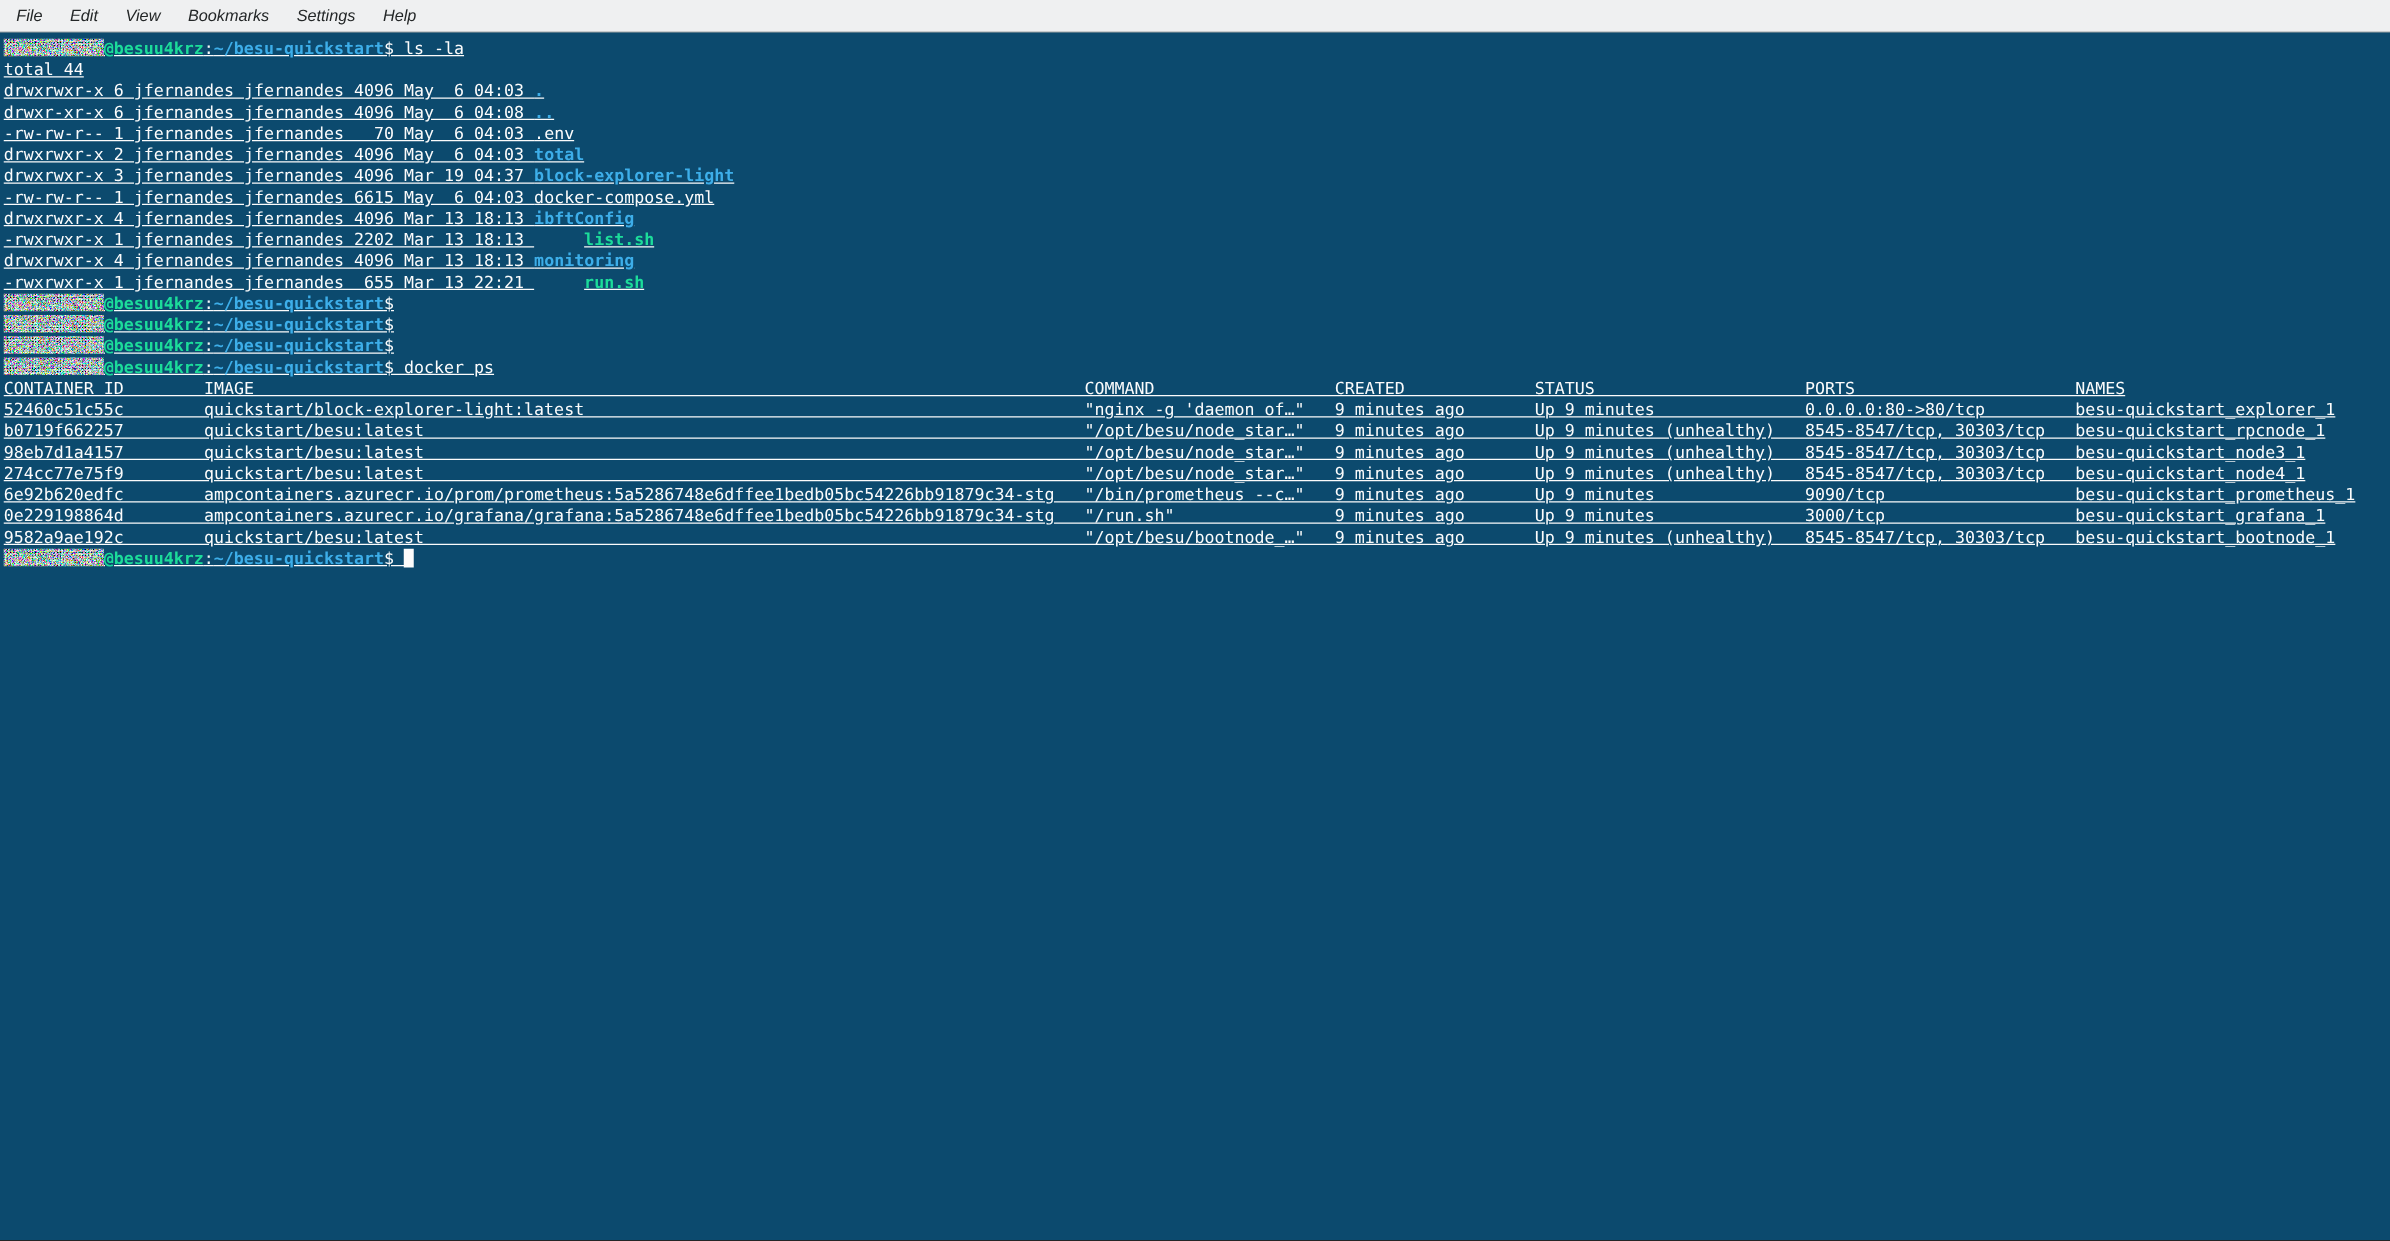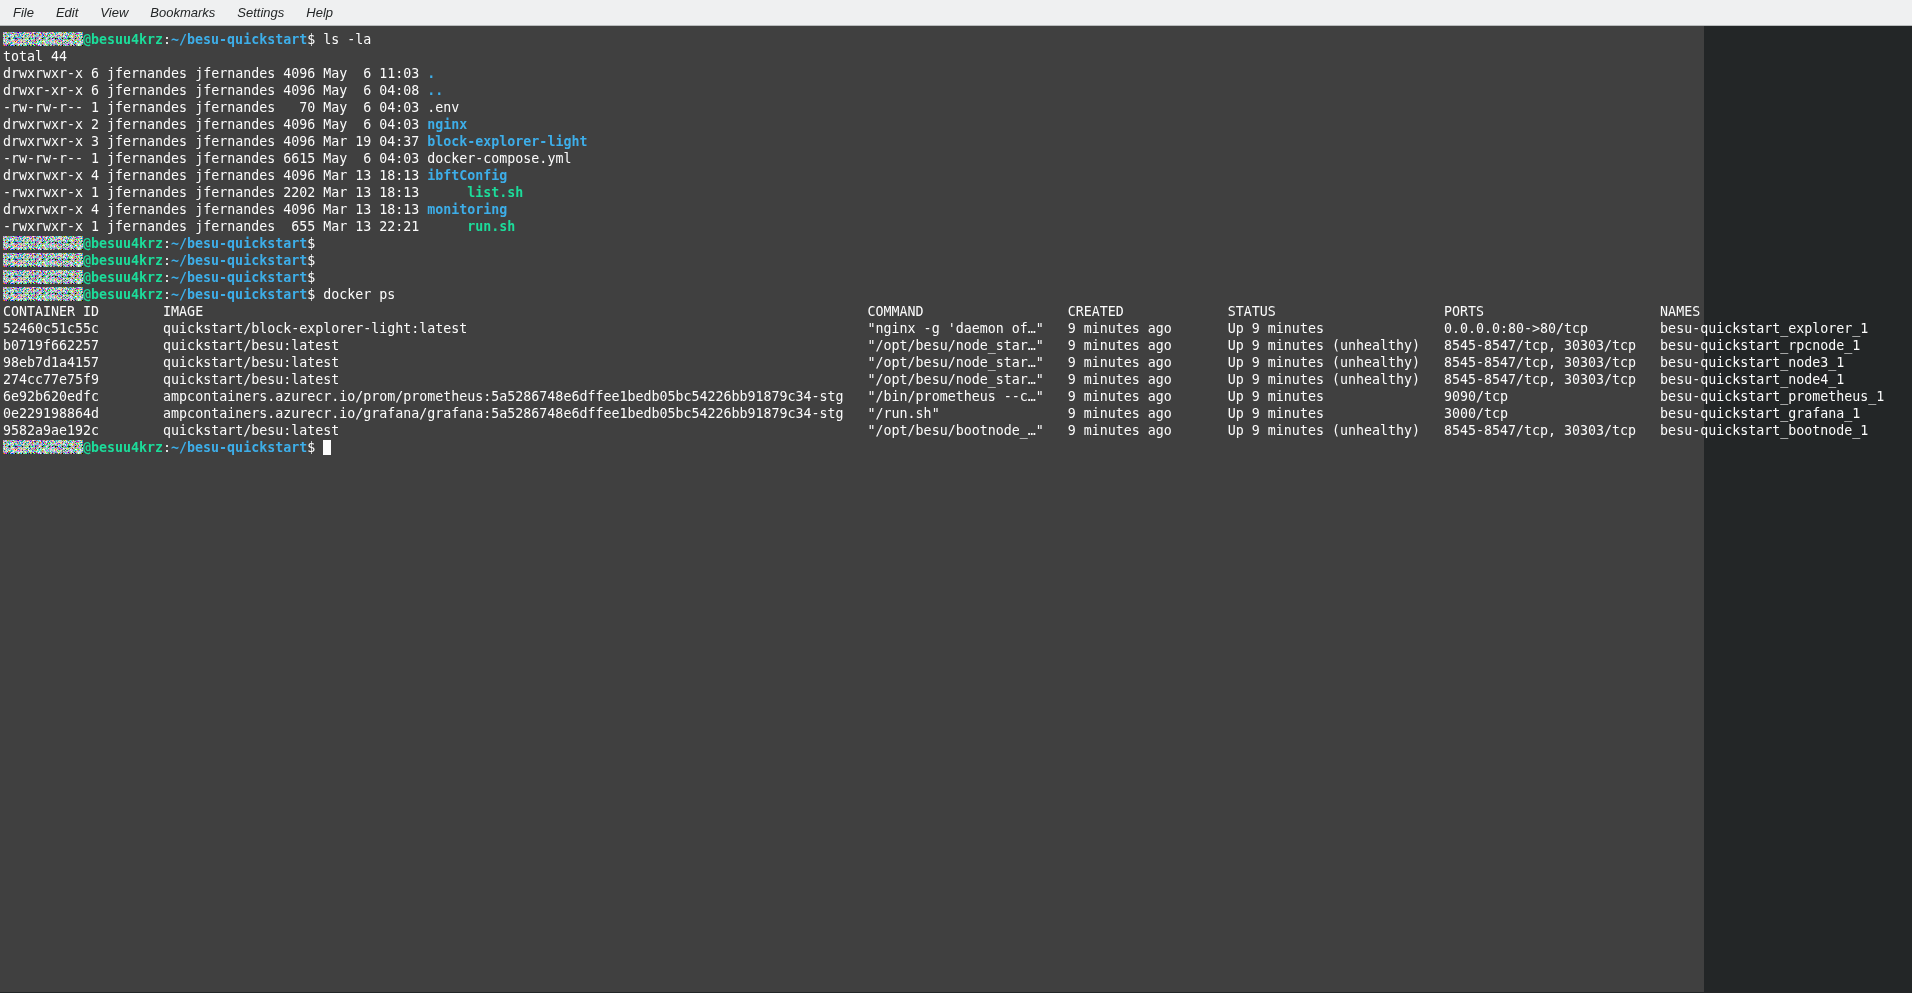--- a/index.html
+++ b/index.html
@@ -12,23 +12,23 @@
   .menubar {
     height:26px; background:#eff0f1; color:#232627;
     display:flex; align-items:stretch; padding-left:2px;
     font-family:"Liberation Sans", sans-serif; font-size:13px;
     border-bottom:1px solid #babdbe;
   }
   .menu-item {
     display:flex; align-items:center; padding:0 11px; cursor:default;font-style:italic;
   }
   .terminal {
-    width:1704px; height:966px; background:#404040; color:#fcfcfc;
+    width:1912px; height:966px; background:#0c4a6e; color:#fcfcfc;
     padding:5px 0 0 3px;
-    font-size:13.3px; line-height:17px;
+    font-size:13.3px; line-height:17px;text-decoration:underline;
   }
   .line { height:17px; white-space:pre; }
   .fg { color:#fcfcfc; }
   .green { color:#1cdc9a; font-weight:bold; }
   .blue  { color:#3daee9; font-weight:bold; }
   .dir   { color:#3daee9; font-weight:bold; }
   .exec  { color:#1cdc9a; font-weight:bold;margin-left:40px; }
   .plain { color:#fcfcfc;margin-top:14px; }
   svg.noise { display:inline-block; width:80px; height:14px; vertical-align:-2px; }
   .cursor {
@@ -59,24 +59,24 @@
     <div class="menu-item">Bookmarks</div>
     <div class="menu-item">Settings</div>
     <div class="menu-item">Help</div>
   </nav>
 
 <div class="terminal">
     <div class="line"><svg class="noise" width="80" height="14">
         <rect width="80" height="14" filter="url(#scramble)"></rect>
       </svg><span class="green">@besuu4krz</span><span class="fg">:</span><span class="blue">~/besu-quickstart</span><span class="fg">$</span><span class="fg"> ls -la</span></div>
     <div class="line">total 44</div>
-    <div class="line"><span class="fg">drwxrwxr-x 6 jfernandes jfernandes 4096 May  6 11:03 </span><span class="dir">.</span></div>
+    <div class="line"><span class="fg">drwxrwxr-x 6 jfernandes jfernandes 4096 May  6 04:03 </span><span class="dir">.</span></div>
     <div class="line"><span class="fg">drwxr-xr-x 6 jfernandes jfernandes 4096 May  6 04:08 </span><span class="dir">..</span></div>
     <div class="line"><span class="fg">-rw-rw-r-- 1 jfernandes jfernandes   70 May  6 04:03 </span><span class="plain">.env</span></div>
-    <div class="line"><span class="fg">drwxrwxr-x 2 jfernandes jfernandes 4096 May  6 04:03 </span><span class="dir">nginx</span></div>
+    <div class="line"><span class="fg">drwxrwxr-x 2 jfernandes jfernandes 4096 May  6 04:03 </span><span class="dir">total</span></div>
     <div class="line"><span class="fg">drwxrwxr-x 3 jfernandes jfernandes 4096 Mar 19 04:37 </span><span class="dir">block-explorer-light</span></div>
     <div class="line"><span class="fg">-rw-rw-r-- 1 jfernandes jfernandes 6615 May  6 04:03 </span><span class="plain">docker-compose.yml</span></div>
     <div class="line"><span class="fg">drwxrwxr-x 4 jfernandes jfernandes 4096 Mar 13 18:13 </span><span class="dir">ibftConfig</span></div>
     <div class="line"><span class="fg">-rwxrwxr-x 1 jfernandes jfernandes 2202 Mar 13 18:13 </span><span class="exec">list.sh</span></div>
     <div class="line"><span class="fg">drwxrwxr-x 4 jfernandes jfernandes 4096 Mar 13 18:13 </span><span class="dir">monitoring</span></div>
     <div class="line"><span class="fg">-rwxrwxr-x 1 jfernandes jfernandes  655 Mar 13 22:21 </span><span class="exec">run.sh</span></div>
     <div class="line"><svg class="noise" width="80" height="14">
         <rect width="80" height="14" filter="url(#scramble)"></rect>
       </svg><span class="green">@besuu4krz</span><span class="fg">:</span><span class="blue">~/besu-quickstart</span><span class="fg">$</span></div>
     <div class="line"><svg class="noise" width="80" height="14">

